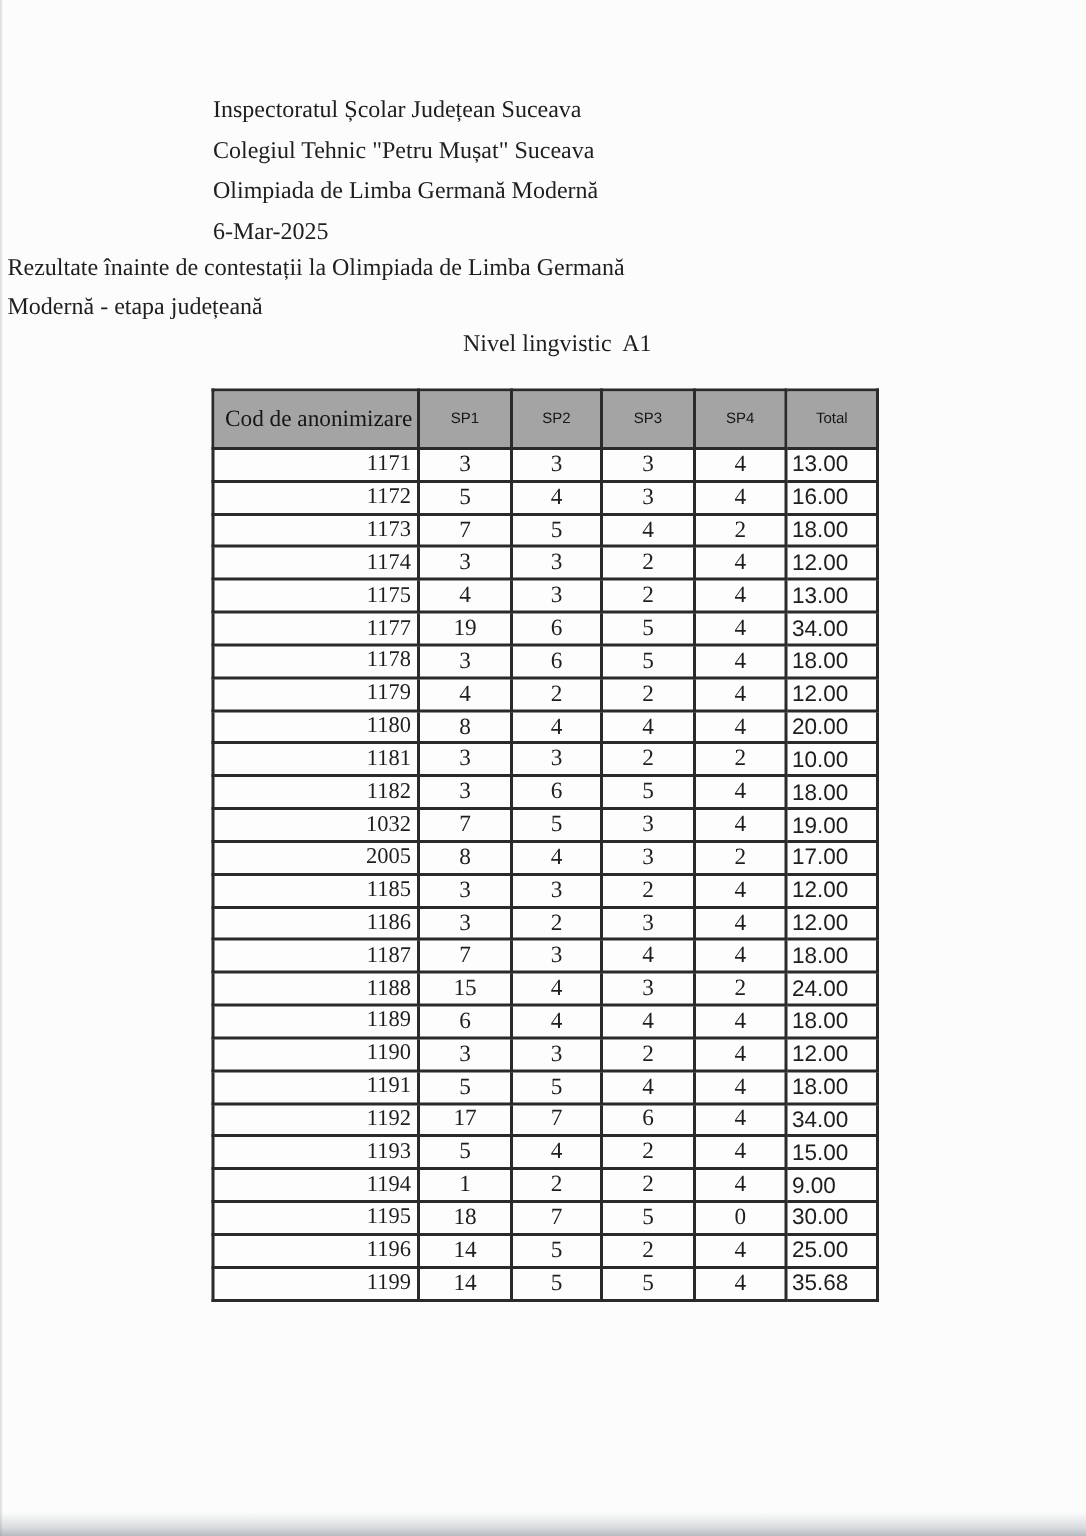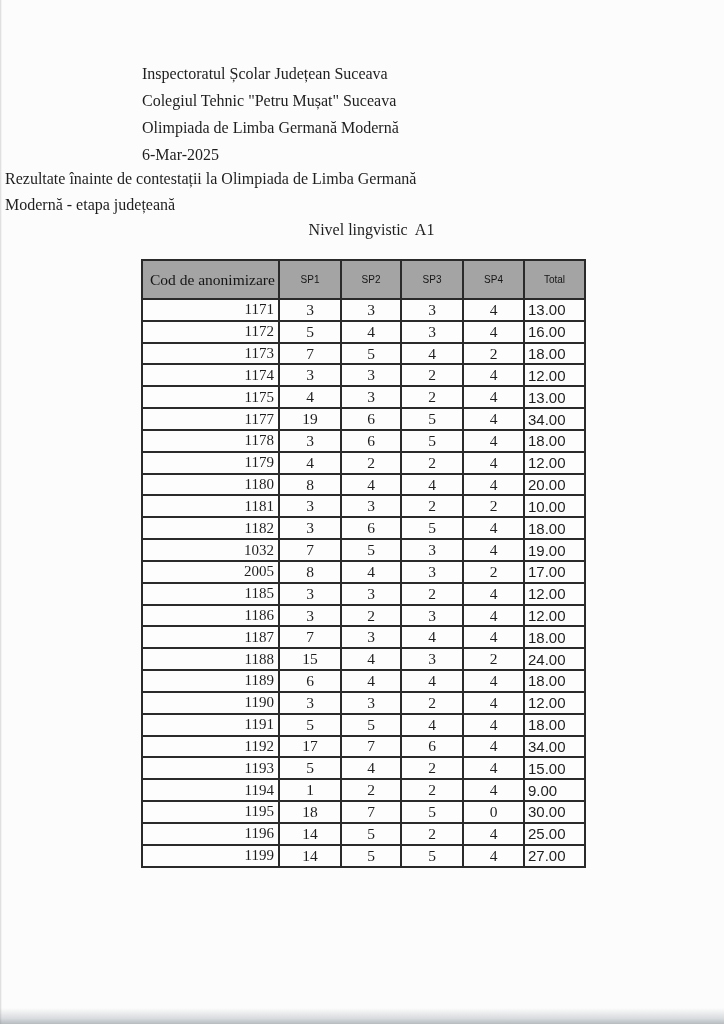--- a/index.html
+++ b/index.html
@@ -292,21 +292,21 @@
           <td class="sp">2</td>
           <td class="sp">4</td>
           <td class="total">25.00</td>
         </tr>
         <tr>
           <td class="code">1199</td>
           <td class="sp">14</td>
           <td class="sp">5</td>
           <td class="sp">5</td>
           <td class="sp">4</td>
-          <td class="total">27.00</td>
+          <td class="total">35.68</td>
         </tr>
       </tbody>
   </table>
 
   <div class="left-edge"></div>
   <div class="bottom-shadow"></div>
 
 </div>
 
 </body></html>

